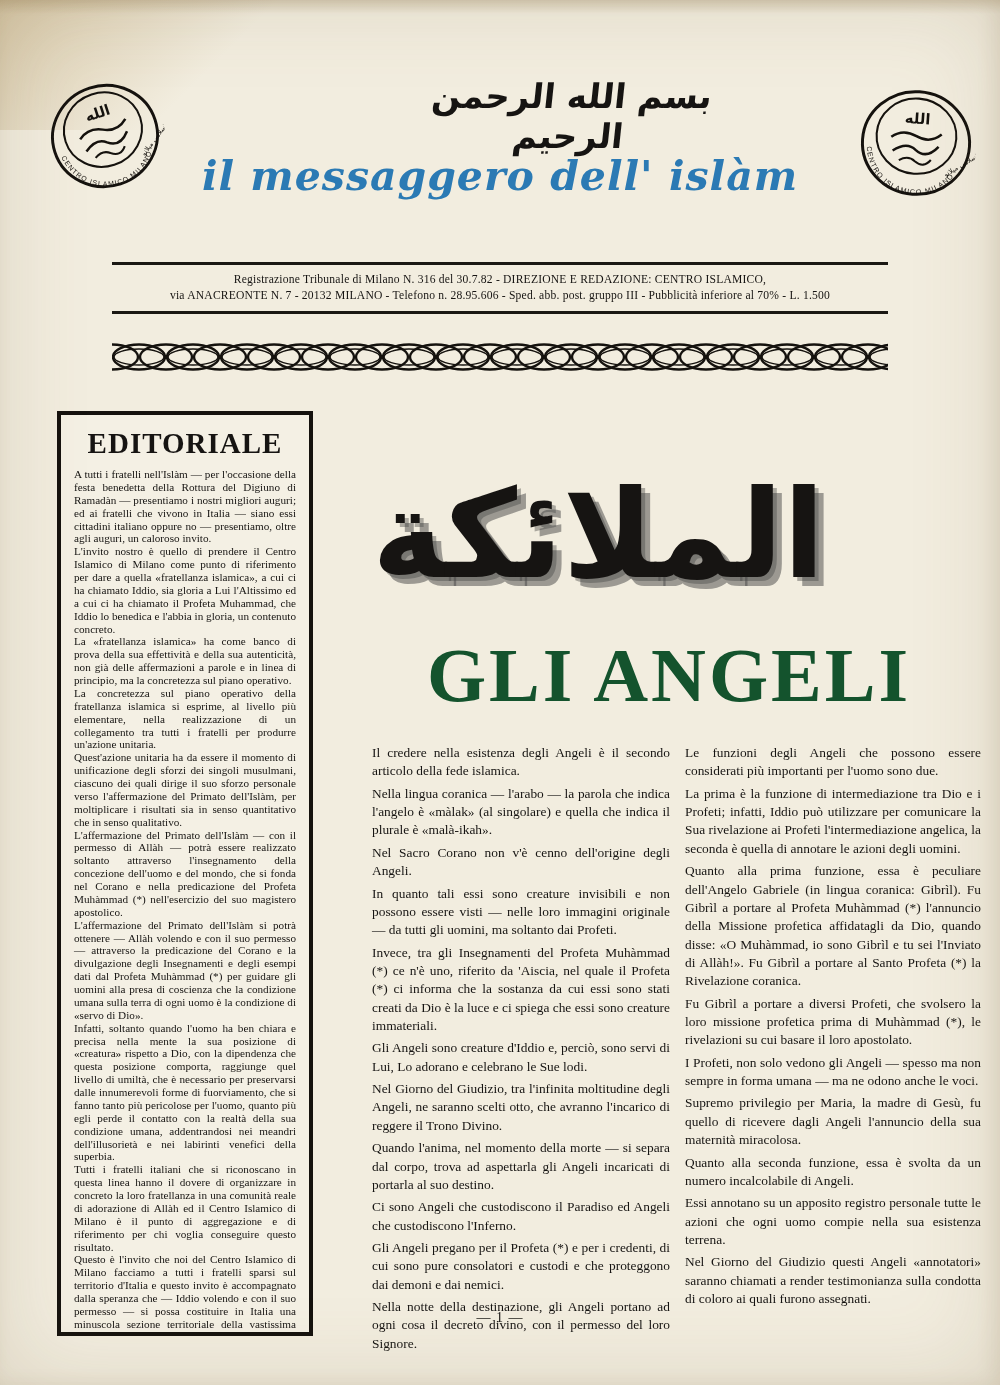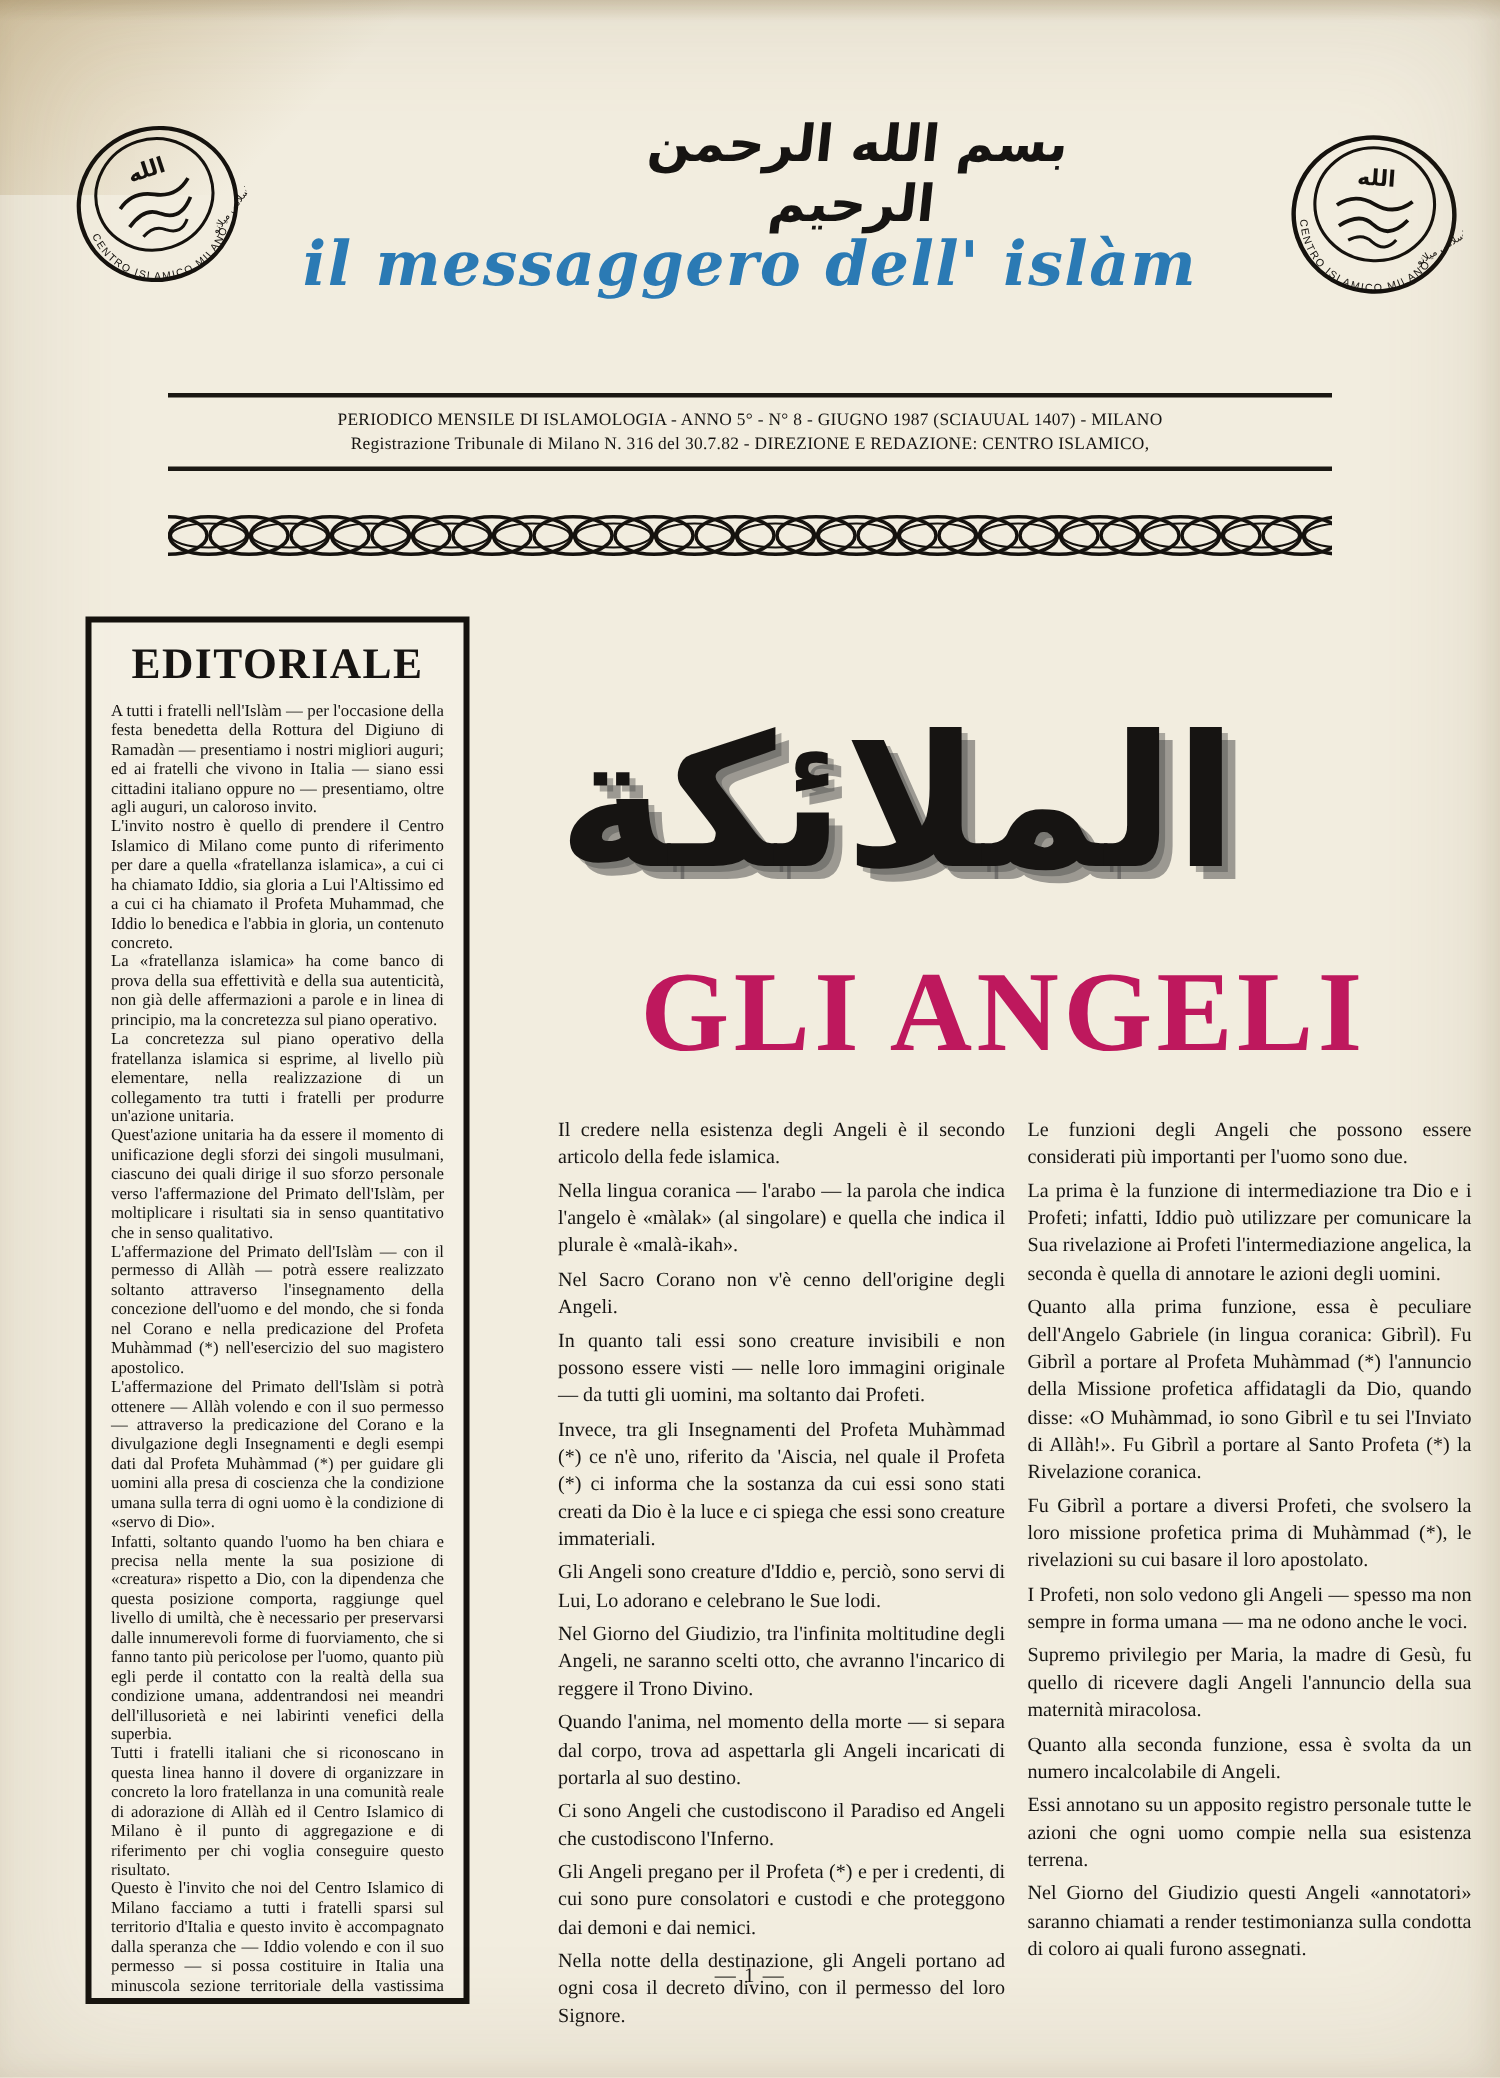--- a/index.html
+++ b/index.html
@@ -101,22 +101,22 @@
     </text>
     <text x="78" y="78" font-family="DejaVu Sans, sans-serif" font-size="6" fill="#15120e" transform="rotate(-35 78 78)">المركز الاسلامي ميلانو</text>
   </svg>
 </div>
 
 <div class="bismillah">بسم الله الرحمن الرحيم</div>
 
 <div class="paper-title" style="color:#2b7ab4;">il messaggero dell' islàm</div>
 
 <div class="masthead">
-    <div class="masthead-line">PERIODICO MENSILE DI ISLAMOLOGIA - ANNO 5° - N° 8 - GIUGNO 1987 (SCIAUUAL 1407) - MILANO</div>
     <div class="masthead-line">Registrazione Tribunale di Milano N. 316 del 30.7.82 - DIREZIONE E REDAZIONE: CENTRO ISLAMICO,</div>
+    <div class="masthead-line">via ANACREONTE N. 7 - 20132 MILANO - Telefono n. 28.95.606 - Sped. abb. post. gruppo III - Pubblicità inferiore al 70% - L. 1.500</div>
   </div>
 
 <div class="chain">
   <svg width="776" height="42">
     <defs>
       <pattern id="chainpat" width="54" height="42" patternUnits="userSpaceOnUse">
         <g fill="none" stroke="#15120e">
           <ellipse cx="27" cy="21" rx="26" ry="12.5" stroke-width="2.4"></ellipse>
           <ellipse cx="27" cy="21" rx="25" ry="8" stroke-width="1.4"></ellipse>
           <ellipse cx="0" cy="21" rx="26" ry="12.5" stroke-width="2.4"></ellipse>
@@ -140,21 +140,21 @@
       <p class="ed-p">L'affermazione del Primato dell'Islàm si potrà ottenere — Allàh volendo e con il suo permesso — attraverso la predicazione del Corano e la divulgazione degli Insegnamenti e degli esempi dati dal Profeta Muhàmmad (*) per guidare gli uomini alla presa di coscienza che la condizione umana sulla terra di ogni uomo è la condizione di «servo di Dio».</p>
       <p class="ed-p">Infatti, soltanto quando l'uomo ha ben chiara e precisa nella mente la sua posizione di «creatura» rispetto a Dio, con la dipendenza che questa posizione comporta, raggiunge quel livello di umiltà, che è necessario per preservarsi dalle innumerevoli forme di fuorviamento, che si fanno tanto più pericolose per l'uomo, quanto più egli perde il contatto con la realtà della sua condizione umana, addentrandosi nei meandri dell'illusorietà e nei labirinti venefici della superbia.</p>
       <p class="ed-p">Tutti i fratelli italiani che si riconoscano in questa linea hanno il dovere di organizzare in concreto la loro fratellanza in una comunità reale di adorazione di Allàh ed il Centro Islamico di Milano è il punto di aggregazione e di riferimento per chi voglia conseguire questo risultato.</p>
       <p class="ed-p">Questo è l'invito che noi del Centro Islamico di Milano facciamo a tutti i fratelli sparsi sul territorio d'Italia e questo invito è accompagnato dalla speranza che — Iddio volendo e con il suo permesso — si possa costituire in Italia una minuscola sezione territoriale della vastissima ummah muhammàdica.</p>
     </div>
   <p class="ed-closing">Kullu'àm ua àntum bi-khàir!</p>
   <p class="ed-signature">L'Amir del Profeta Islamico</p>
 </div>
 
 <div class="arabic-headline">الملائكة</div>
-<div class="headline" style="color:#be185d;">GLI ANGELI</div>
+<div class="headline" style="color:#14532d;">GLI ANGELI</div>
 
 <div class="col col-mid">
     <p class="art-p">Il credere nella esistenza degli Angeli è il secondo articolo della fede islamica.</p>
     <p class="art-p">Nella lingua coranica — l'arabo — la parola che indica l'angelo è «màlak» (al singolare) e quella che indica il plurale è «malà-ikah».</p>
     <p class="art-p">Nel Sacro Corano non v'è cenno dell'origine degli Angeli.</p>
     <p class="art-p">In quanto tali essi sono creature invisibili e non possono essere visti — nelle loro immagini originale — da tutti gli uomini, ma soltanto dai Profeti.</p>
     <p class="art-p">Invece, tra gli Insegnamenti del Profeta Muhàmmad (*) ce n'è uno, riferito da 'Aiscia, nel quale il Profeta (*) ci informa che la sostanza da cui essi sono stati creati da Dio è la luce e ci spiega che essi sono creature immateriali.</p>
     <p class="art-p">Gli Angeli sono creature d'Iddio e, perciò, sono servi di Lui, Lo adorano e celebrano le Sue lodi.</p>
     <p class="art-p">Nel Giorno del Giudizio, tra l'infinita moltitudine degli Angeli, ne saranno scelti otto, che avranno l'incarico di reggere il Trono Divino.</p>
     <p class="art-p">Quando l'anima, nel momento della morte — si separa dal corpo, trova ad aspettarla gli Angeli incaricati di portarla al suo destino.</p>

